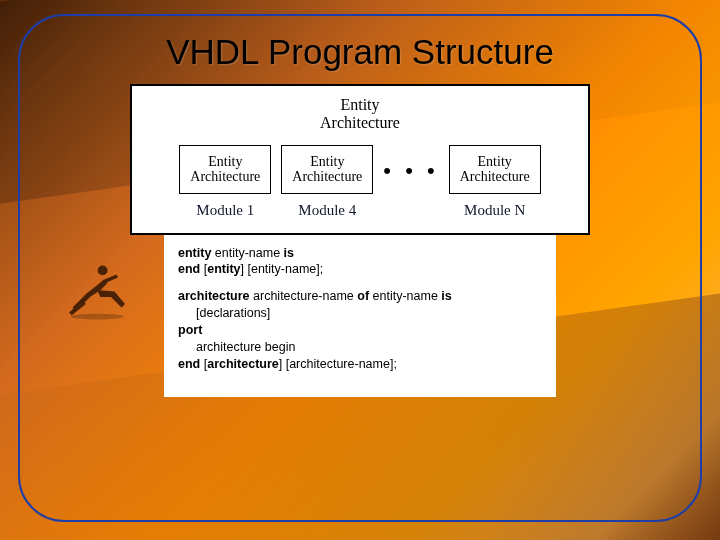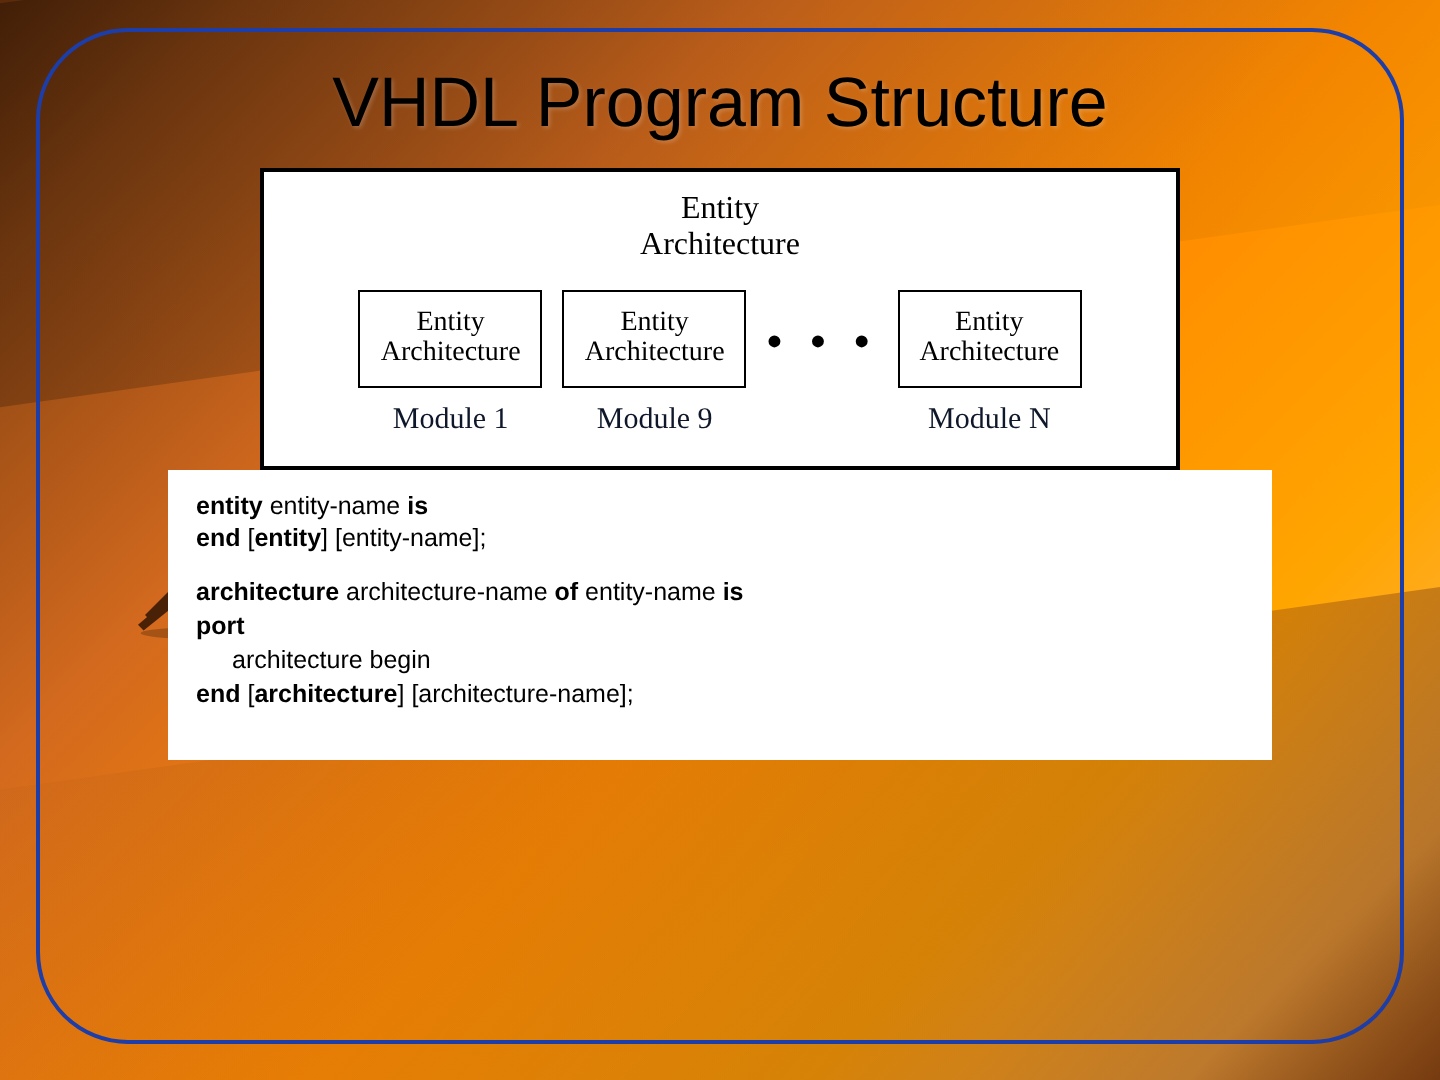--- a/index.html
+++ b/index.html
@@ -96,21 +96,21 @@
     color: #0f172a;
   }
   .dots {
     font-size: 22px;
     letter-spacing: 4px;
     color: #000;
     align-self: center;
     padding-bottom: 22px;
   }
   .codeblock {
-    width: 552px;
+    width: 392px;
     background: #fff;
     padding: 10px 14px 14px 14px;
     font-family: Verdana, Geneva, sans-serif;
     font-size: 12.5px;
     line-height: 1.35;
     color: #000;
     margin-top: 0;
   }
   .codeblock .b { font-weight: bold; }
   .codeblock .ind { padding-left: 18px; display: block; }
@@ -159,21 +159,21 @@
           <div>Entity</div>
           <div>Architecture</div>
         </div>
         <div class="modlabel">Module 1</div>
       </div>
       <div class="modcol">
         <div class="modbox">
           <div>Entity</div>
           <div>Architecture</div>
         </div>
-        <div class="modlabel">Module 9</div>
+        <div class="modlabel">Module 4</div>
       </div>
       <div class="dots">• • •</div>
       <div class="modcol">
         <div class="modbox">
           <div>Entity</div>
           <div>Architecture</div>
         </div>
         <div class="modlabel">Module N</div>
       </div>
     </div>
@@ -185,20 +185,21 @@
         <span class="b">entity</span><span> entity-name </span><span class="b">is</span>
       </div>
       <div>
         <span class="b">end </span><span>[</span><span class="b">entity</span><span>] [entity-name];</span>
       </div>
     </div>
     <div class="group">
       <div>
         <span class="b">architecture</span><span> architecture-name </span><span class="b">of</span><span> entity-name </span><span class="b">is</span>
       </div>
+      <span class="ind">[declarations]</span>
       <div class="b">port</div>
       <span class="ind">architecture begin</span>
       <div>
         <span class="b">end </span><span>[</span><span class="b">architecture</span><span>] [architecture-name];</span>
       </div>
     </div>
   </div>
 
 </div>
 

